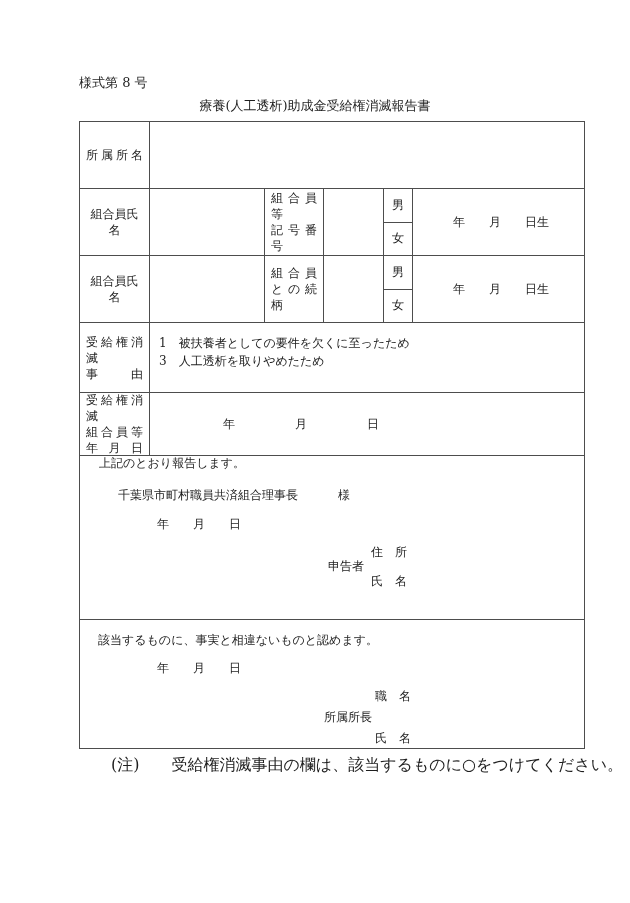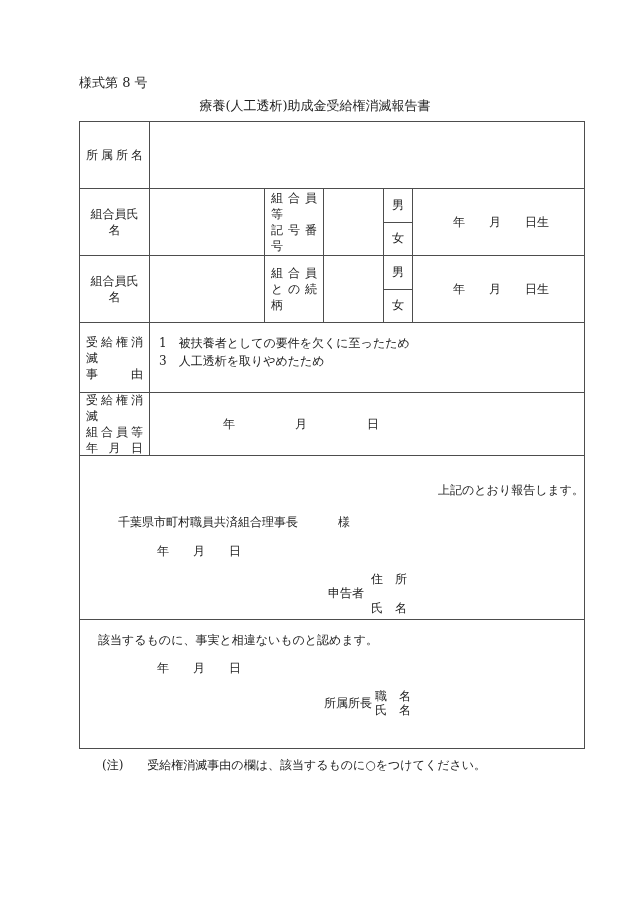--- a/index.html
+++ b/index.html
@@ -53,33 +53,33 @@
   .sex-half{flex:1;display:flex;align-items:center;justify-content:center;}
   .sex-half.top{border-bottom:1px solid var(--line);}
 
   .date-cell{display:flex;align-items:center;padding-left:40px;}
 
   .reason-items{padding:12px 4px 0 9px;line-height:17.5px;}
 
   .occur-date{display:flex;align-items:center;padding-left:73px;}
 
   .blockrow{display:block;}
-  .stmt6{margin:27px 0 0 19px;line-height:14px;text-align:right;}
+  .stmt6{margin:0 0 0 19px;line-height:14px;}
   .addressee-line{margin:18px 0 0 38px;line-height:14px;display:flex;}
   .honorific{margin-left:40px;}
   .date-line6{margin:15px 0 0 77px;line-height:14px;}
   .sig-block{margin:14px 0 0 248px;display:flex;align-items:center;width:max-content;}
   .sig-col{margin-left:7px;display:flex;flex-direction:column;gap:15px;line-height:14px;}
 
   .stmt7{margin:13px 0 0 18px;line-height:14px;}
   .date-line7{margin:14px 0 0 77px;line-height:14px;}
   .sig-block7{margin:14px 0 0 244px;display:flex;align-items:center;width:max-content;}
-  .sig-col7{margin-left:3px;display:flex;flex-direction:column;gap:0;line-height:14px;}
-
-  .foot-note{position:absolute;left:102px;top:758px;font-size:12px;line-height:14px;}
+  .sig-col7{margin-left:3px;display:flex;flex-direction:column;gap:28px;line-height:14px;}
+
+  .foot-note{position:absolute;left:111px;top:758px;font-size:16px;line-height:14px;}
 </style>
 </head>
 <body>
 
 <div class="page">
 
   <div class="form-no">様式第 8 号</div>
   <div class="doc-title">療養(人工透析)助成金受給権消滅報告書</div>
 
   <div class="form-table">

